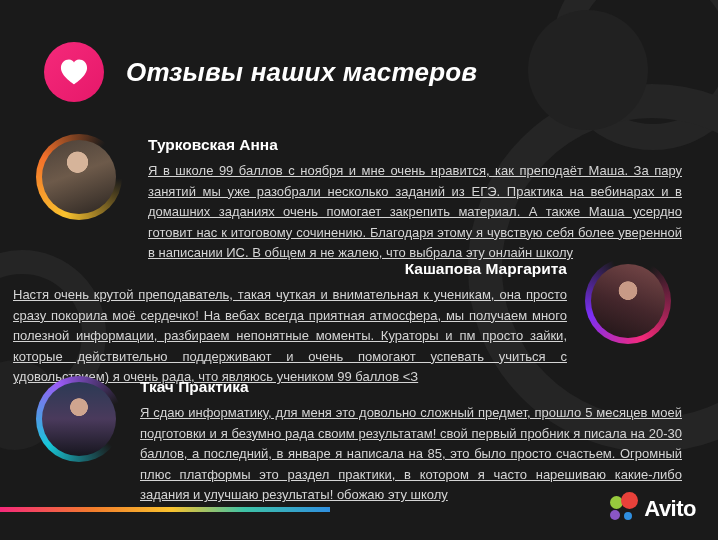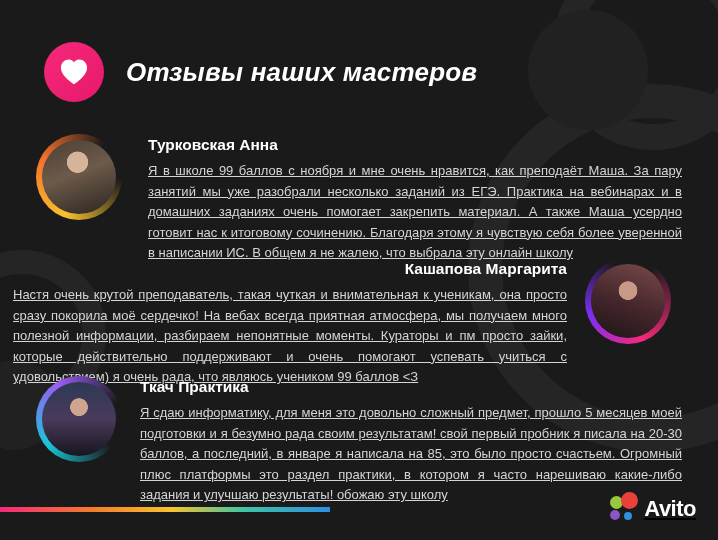--- a/index.html
+++ b/index.html
@@ -148,21 +148,20 @@
     height: 5px;
     width: 330px;
     background: linear-gradient(90deg, #f5297a 0%, #f27c2c 28%, #f9c22e 52%, #3ec3a6 74%, #2f8fe0 100%);
   }
   .avito {
     position: absolute;
     right: 22px;
     bottom: 18px;
     display: flex;
     align-items: flex-start;
-    text-decoration: underline;
   }
   .avito-dots {
     position: relative;
     width: 34px;
     height: 26px;
   }
   .avito-dots i {
     position: absolute;
     border-radius: 50%;
     display: block;

